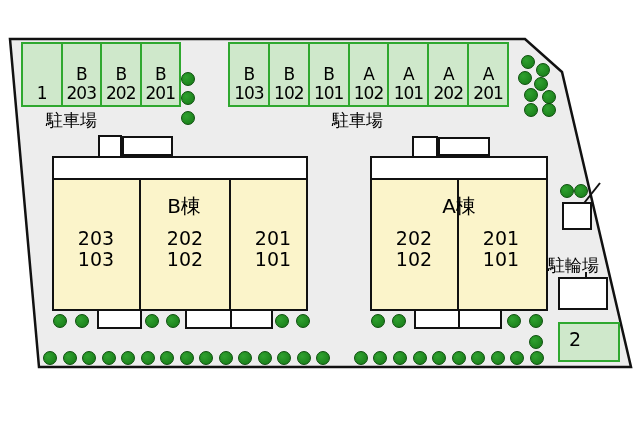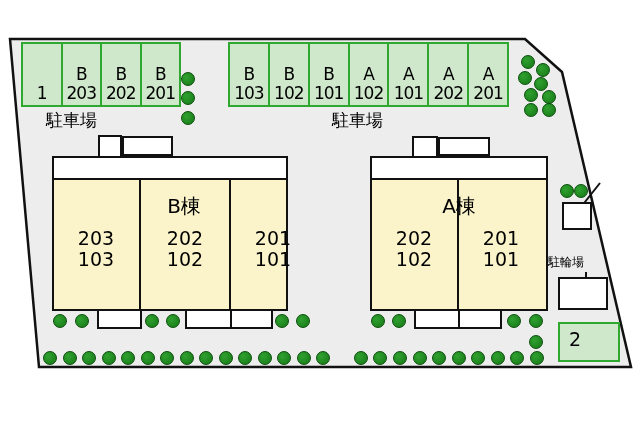--- a/index.html
+++ b/index.html
@@ -91,21 +91,21 @@
         <div>201</div>
       </div>
     </div>
 
   <div class="jp" style="left:46px;top:109px;font-size:17px;">駐車場</div>
   <div class="jp" style="left:332px;top:109px;font-size:17px;">駐車場</div>
 
   <div class="stair" style="left:98px;top:135px;width:24px;height:23px;"></div>
   <div class="stair" style="left:122px;top:136px;width:51px;height:20px;"></div>
 
-  <div class="building" style="left:52px;top:156px;width:236px;height:155px;">
+  <div class="building" style="left:52px;top:156px;width:256px;height:155px;">
     <div class="units"></div>
     <div class="bdiv" style="left:85px;"></div>
     <div class="bdiv" style="left:175px;"></div>
     <div class="bname" style="left:130px;">B棟</div>
     <div class="ulabel" style="left:42px;">
       <div>203</div>
       <div>103</div>
     </div>
     <div class="ulabel" style="left:131px;">
       <div>202</div>
@@ -137,21 +137,21 @@
   <div class="wbox" style="left:97px;top:309px;width:45px;height:20px;"></div>
   <div class="wbox" style="left:185px;top:309px;width:88px;height:20px;">
     <div class="divider" style="left:43px;"></div>
   </div>
   <div class="wbox" style="left:414px;top:309px;width:88px;height:20px;">
     <div class="divider" style="left:42px;"></div>
   </div>
 
   <div class="wbox" style="left:562px;top:202px;width:30px;height:28px;"></div>
 
-  <div class="jp" style="left:548px;top:254px;font-size:12px;">駐輪場</div>
+  <div class="jp" style="left:548px;top:254px;font-size:17px;">駐輪場</div>
   <div class="wbox" style="left:558px;top:277px;width:50px;height:33px;"></div>
 
   <div class="space2">
     <span>2</span>
   </div>
 
 
 <div class="tree" style="left: 181px; top: 72px;"></div>
     <div class="tree" style="left: 181px; top: 91px;"></div>
     <div class="tree" style="left: 181px; top: 111px;"></div>

